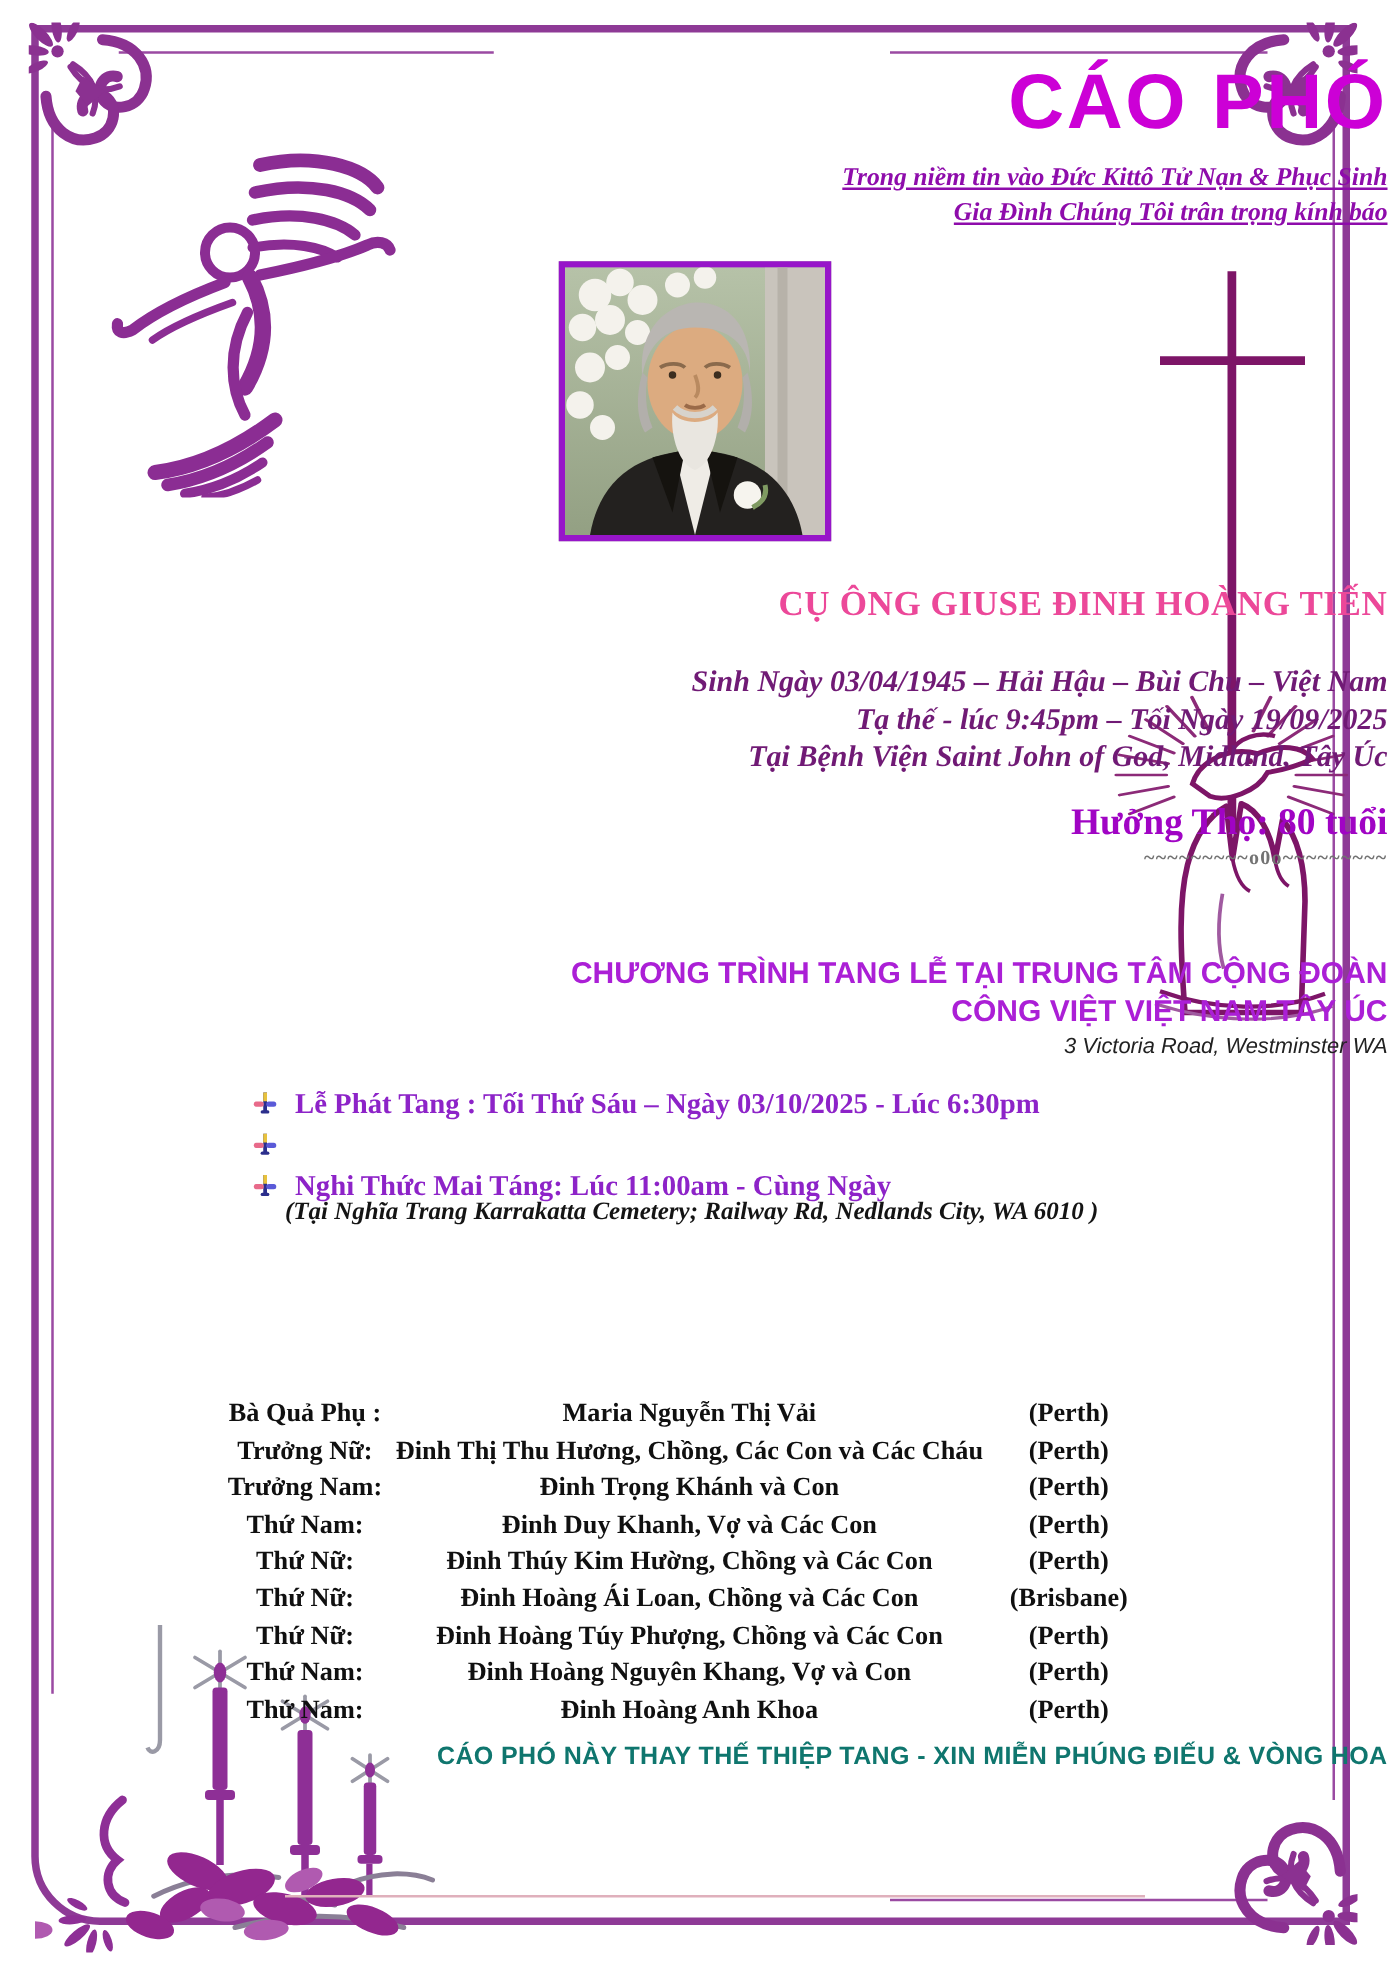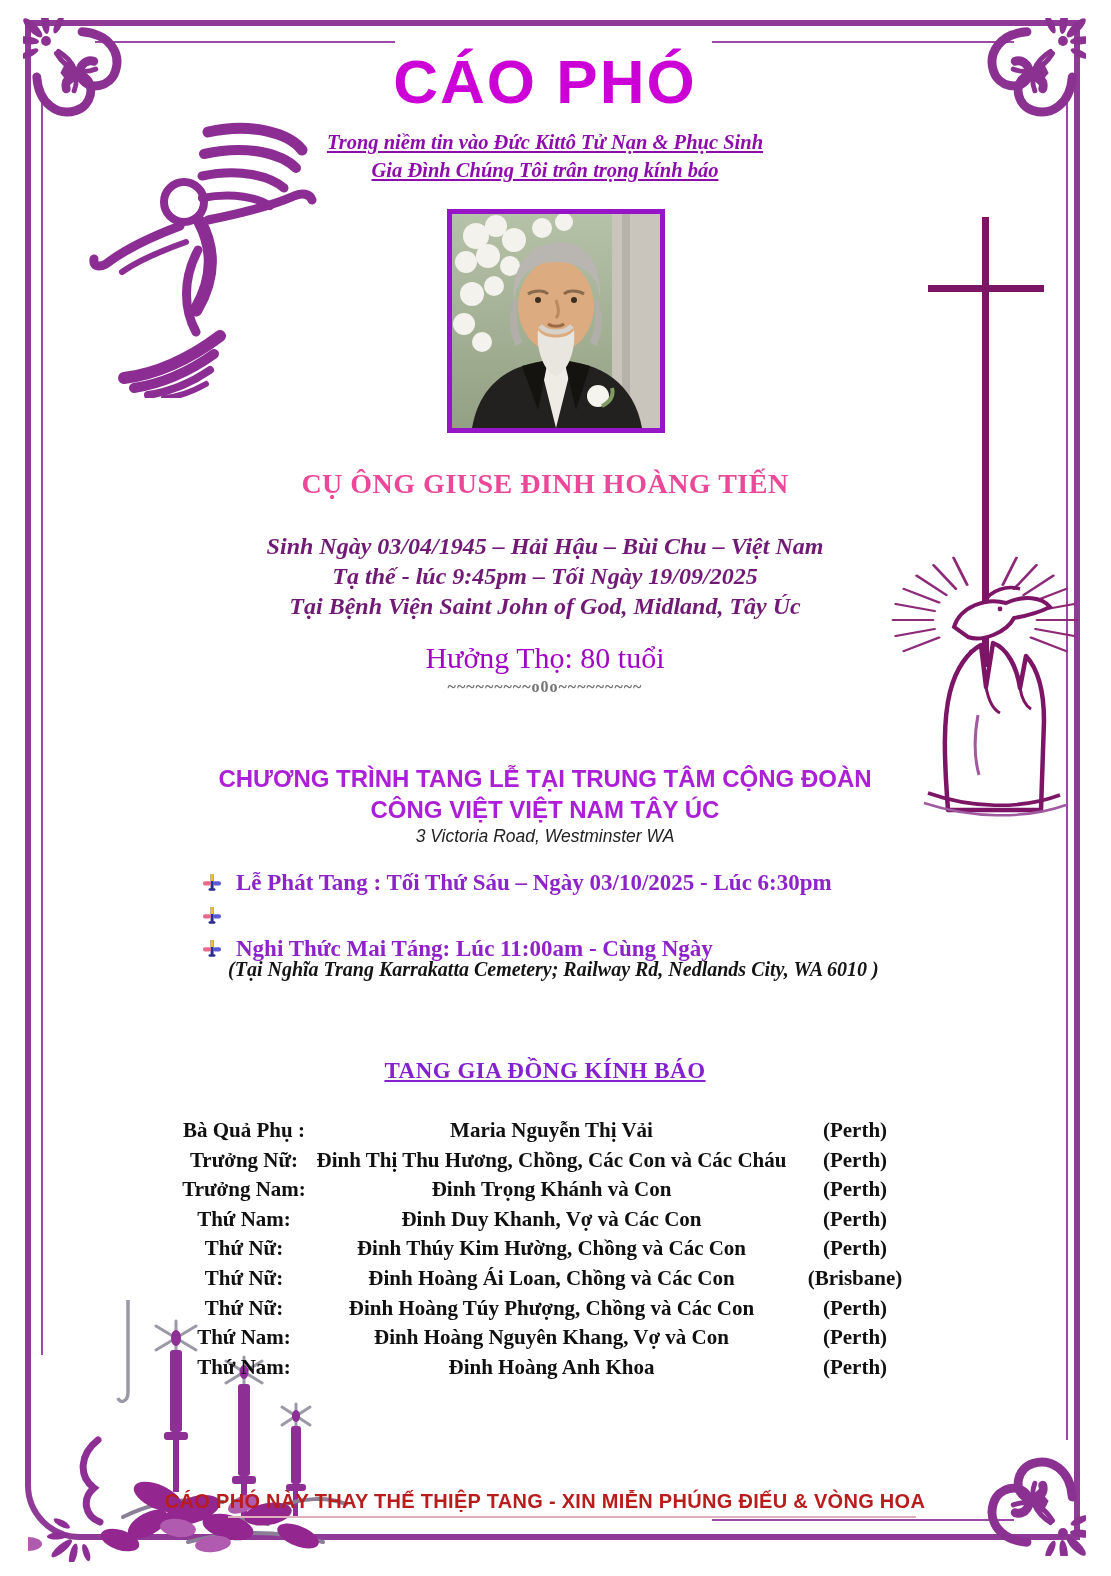--- a/index.html
+++ b/index.html
@@ -12,51 +12,51 @@
   
   .orn{position:absolute;width:118px;height:118px;}
   .orn-tl{left:23px;top:18px;}
   .orn-tr{left:968px;top:18px;transform:scaleX(-1);}
   .orn-br{left:968px;top:1438px;transform:scale(-1,-1);}
   .angel{position:absolute;left:68px;top:98px;width:250px;height:300px;}
   .rightart{position:absolute;left:888px;top:195px;width:200px;height:630px;}
   .candles{position:absolute;left:28px;top:1292px;width:330px;height:270px;}
   
   .abs{position:absolute;}
-  .ctr{left:0;width:1090px;text-align:center;}
+  .ctr{left:0;width:1090px;text-align:right;padding-left:20px;}
   .title{top:46px;font-family:"Liberation Sans",sans-serif;font-weight:bold;
          font-size:62px;letter-spacing:2px;color:#cc00d6;}
   .subtitle{top:128px;font-weight:bold;font-style:italic;font-size:20.5px;
             color:#8e0cab;line-height:28px;text-decoration:underline;}
   .photo{position:absolute;left:447px;top:209px;width:208px;height:214px;
          border:5px solid #9715c9;background:#b9c2ad;}
   .name{top:468px;font-weight:bold;font-size:28px;color:#ec4899;letter-spacing:.5px;}
   .infoline{font-weight:bold;font-style:italic;font-size:24px;color:#701a75;line-height:30px;}
   .info{top:531px;}
-  .age{top:641px;font-weight:normal;font-size:30px;color:#a004c4;}
+  .age{top:641px;font-weight:bold;font-size:30px;color:#a004c4;}
   .divider{top:678px;font-weight:bold;font-size:16px;color:#737373;letter-spacing:1px;font-family:Liberation Serif, serif;}
   .proghead{top:763px;font-family:"Liberation Sans",sans-serif;font-weight:bold;
             font-size:24px;color:#ab1fd6;line-height:31px;}
   .address{top:826px;font-family:"Liberation Sans",sans-serif;font-style:italic;
            font-size:17.5px;color:#222222;}
   .events{left:202px;top:866px;width:720px;}
   .event-row{display:flex;align-items:center;height:33px;
              font-weight:600;font-size:23px;color:#8d23c8;}
   .event-icon{width:20px;height:20px;margin-right:14px;flex:0 0 auto;}
   .cemetery{left:228px;top:958px;width:700px;font-weight:bold;font-style:italic;
             font-size:20px;color:#141414;}
   .tanggia{top:1058px;font-weight:bold;font-size:23px;color:#8420d0;
            text-decoration:underline;letter-spacing:.5px;}
   .members{left:175px;top:1116px;width:745px;text-align:center;}
   .member-row{display:flex;line-height:29.6px;font-weight:bold;font-size:21px;color:#101010;}
   .member-rel{width:138px;flex:0 0 auto;}
   .member-name{flex:1;}
   .member-loc{width:130px;flex:0 0 auto;}
-  .footer{top:1490px;font-family:"Liberation Sans",sans-serif;font-weight:bold;
-          font-size:20px;color:#b91c1c;letter-spacing:.3px;}
+  .footer{top:1394px;font-family:"Liberation Sans",sans-serif;font-weight:bold;
+          font-size:20px;color:#0f766e;letter-spacing:.3px;}
   .footer-line{position:absolute;left:228px;top:1516px;width:688px;height:2px;background:#dfb0bc;}
 </style>
 </head>
 <body>
 
 <div class="page">
 
   <div class="frame-thick"></div>
   <div class="thin" style="left:95px;top:41px;width:300px;height:2px;"></div>
   <div class="thin" style="left:712px;top:41px;width:302px;height:2px;"></div>
@@ -360,21 +360,20 @@
         <rect x="8.6" y="1" width="3" height="7" fill="#e8c23c"></rect>
         <rect x="1" y="8.2" width="8" height="4.2" rx="2" fill="#e86a8a"></rect>
         <rect x="11" y="8.2" width="8" height="4.2" rx="2" fill="#5a5ad8"></rect>
         <rect x="6.5" y="15.2" width="7" height="2.6" rx="1.3" fill="#2b2e8c"></rect>
       </svg>
       <span>Nghi Thức Mai Táng:  Lúc 11:00am - Cùng Ngày</span>
     </div>
   </div>
   <div class="abs cemetery">(Tại Nghĩa Trang Karrakatta Cemetery; Railway Rd, Nedlands City, WA 6010 )</div>
 
-  <div class="abs ctr tanggia">TANG GIA ĐỒNG KÍNH BÁO</div>
 
   <div class="abs members">
     <div class="member-row">
       <span class="member-rel">Bà Quả Phụ :</span>
       <span class="member-name">Maria Nguyễn Thị Vải</span>
       <span class="member-loc">(Perth)</span>
     </div>
     <div class="member-row">
       <span class="member-rel">Trưởng Nữ:</span>
       <span class="member-name">Đinh Thị Thu Hương, Chồng, Các Con và Các Cháu</span>

